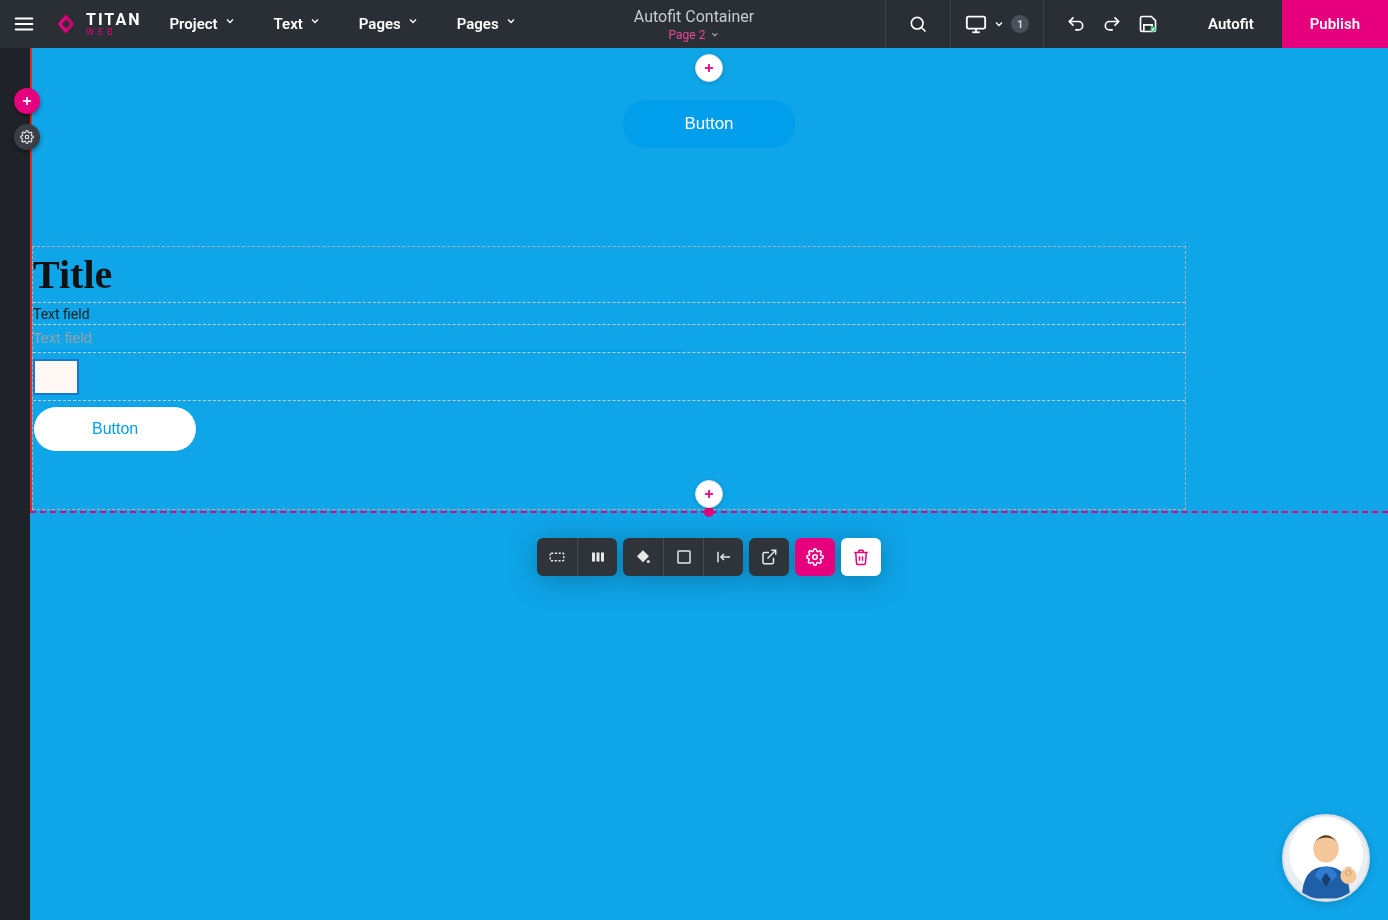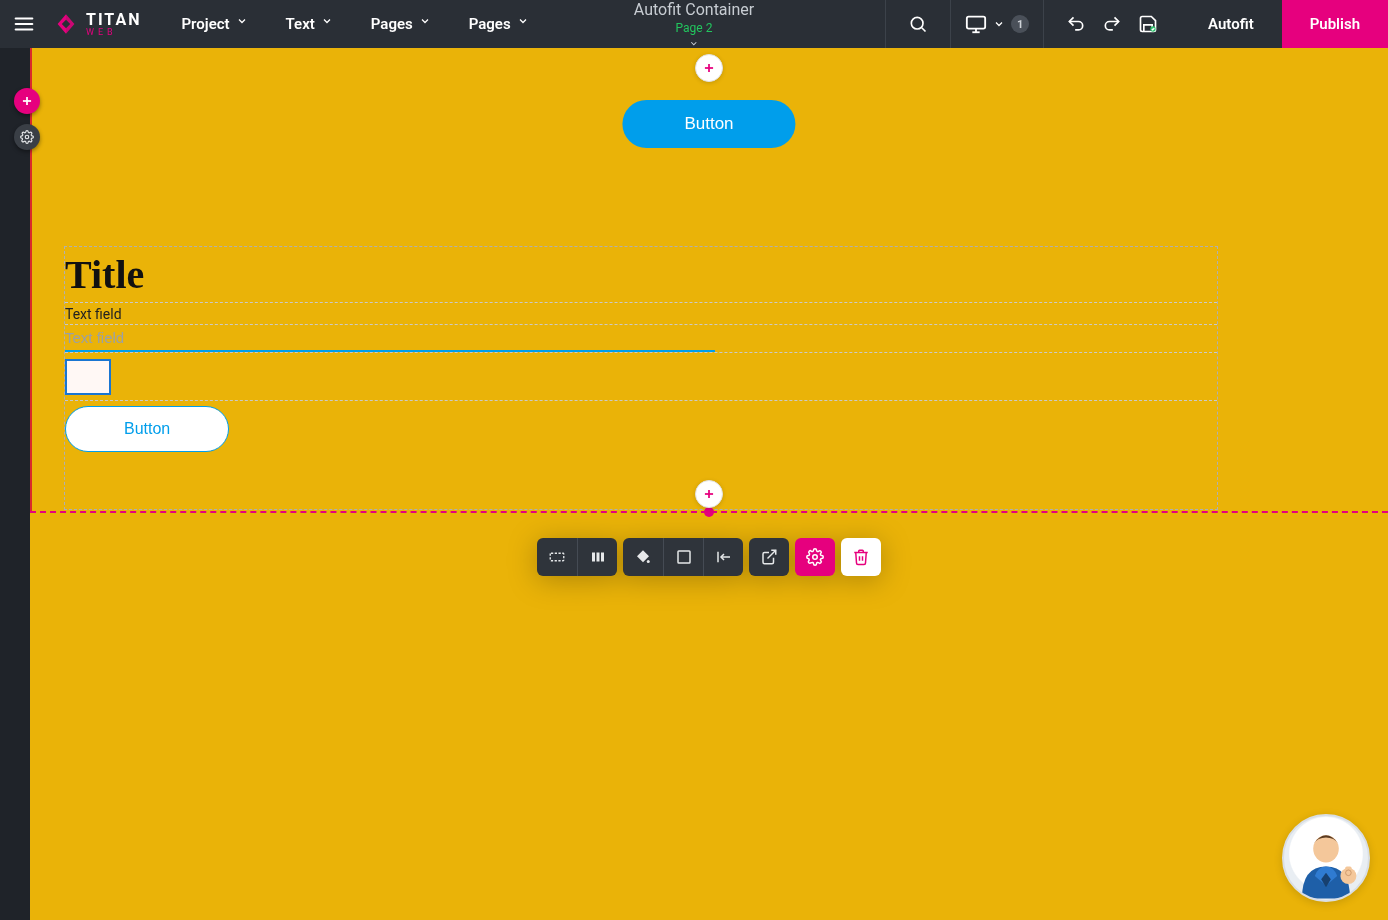--- a/index.html
+++ b/index.html
@@ -17,35 +17,35 @@
     background:var(--dark);
     display:flex;
     align-items:center;
     color:#fff;
     z-index:100;
   }
   .hamburger{
     width:48px;height:48px;display:flex;align-items:center;justify-content:center;cursor:pointer;
   }
   .hamburger svg{width:22px;height:22px;}
-  .logo{display:flex;align-items:center;gap:6px;margin-left:4px;margin-right:40px;}
+  .logo{display:flex;align-items:center;gap:6px;margin-left:4px;margin-right:28px;}
   .logo-mark svg{display:block;}
   .logo-text{display:flex;flex-direction:column;line-height:1;}
   .logo-text .t1{font-weight:700;font-size:16px;letter-spacing:2px;}
   .logo-text .t2{font-size:9px;color:var(--magenta);letter-spacing:4px;font-weight:400;}
   .menus{display:flex;gap:38px;align-items:center;}
   .menu-item{display:flex;gap:6px;font-size:15px;font-weight:600;cursor:pointer;}
   .chev{display:inline-block;}
   .chev svg{width:12px;height:12px;display:block;}
   .doc-title{
     position:absolute;left:50%;top:50%;transform:translate(-50%,-50%);
     text-align:center;color:#c7ccd2;
   }
   .doc-title .line1{font-size:16px;}
-  .doc-title .line2{font-size:12px;margin-top:2px;display:flex;align-items:center;justify-content:center;gap:4px;color:#22c55e;flex-direction:column;}
+  .doc-title .line2{font-size:12px;margin-top:2px;display:flex;align-items:center;justify-content:center;gap:4px;color:#ec4899;}
   .right-tools{
     margin-left:auto;display:flex;align-items:stretch;height:48px;
   }
   .tool-group{display:flex;align-items:center;padding:0 14px;border-left:1px solid #3c424a;}
   .tool-btn{width:28px;height:28px;display:flex;align-items:center;justify-content:center;cursor:pointer;margin:0 4px;}
   .tool-btn svg{width:20px;height:20px;}
   .device-group{display:flex;align-items:center;gap:6px;}
   .badge-1{
     width:18px;height:18px;border-radius:50%;background:#4a5059;color:#cfd3d8;font-size:11px;
     display:flex;align-items:center;justify-content:center;font-weight:700;
@@ -71,21 +71,21 @@
   .rail-btn svg{width:14px;height:14px;}
 
   .order-pill{
     position:absolute;left:10px;bottom:0;height:34px;width:120px;border-radius:17px 17px 0 0;
     background:var(--magenta);display:flex;align-items:center;justify-content:center;color:#fff;
     font-weight:700;font-size:14px;gap:8px;
   }
 
   
   .canvas{
-    position:absolute;left:30px;right:0;top:48px;bottom:0;background:#eab308;
+    position:absolute;left:30px;right:0;top:48px;bottom:0;background:#0ea5e9;
   }
   .red-edge{
     position:absolute;left:0;top:0;width:2px;height:465px;background:#d92b2b;
   }
   .add-top,.add-bottom{
     position:absolute;left:50%;transform:translateX(-50%);
     width:28px;height:28px;border-radius:50%;background:#fff;border:1px solid #e2e2e2;
     display:flex;align-items:center;justify-content:center;cursor:pointer;
     box-shadow:0 1px 4px rgba(0,0,0,.15);
     z-index:10;
@@ -96,21 +96,20 @@
 
   .blue-btn{
     position:absolute;top:52px;left:50%;transform:translateX(-50%);
     background:var(--blue);color:#fff;border:none;border-radius:26px;
     padding:14px 62px;font-size:17px;font-weight:500;cursor:pointer;
   }
 
   .dashed-container{
     position:absolute;left:2px;top:198px;width:1154px;height:264px;
     border:1px dashed #b0b0b0;
-    margin-left:32px;
   }
   .inner-row{
     border-bottom:1px dashed #c9c9c9;
   }
   .row-title{height:56px;display:flex;align-items:center;padding-left:0;}
   .row-title h1{font-size:40px;font-weight:600;color:#111;font-family:Georgia,'Times New Roman',serif;}
   .row-label{height:22px;font-size:14px;color:#222;display:flex;align-items:center;}
   .row-input{height:28px;position:relative;}
   .row-input input{
     width:650px;border:none;border-bottom:2px solid var(--blue);font-size:15px;padding:4px 0 4px 0;

